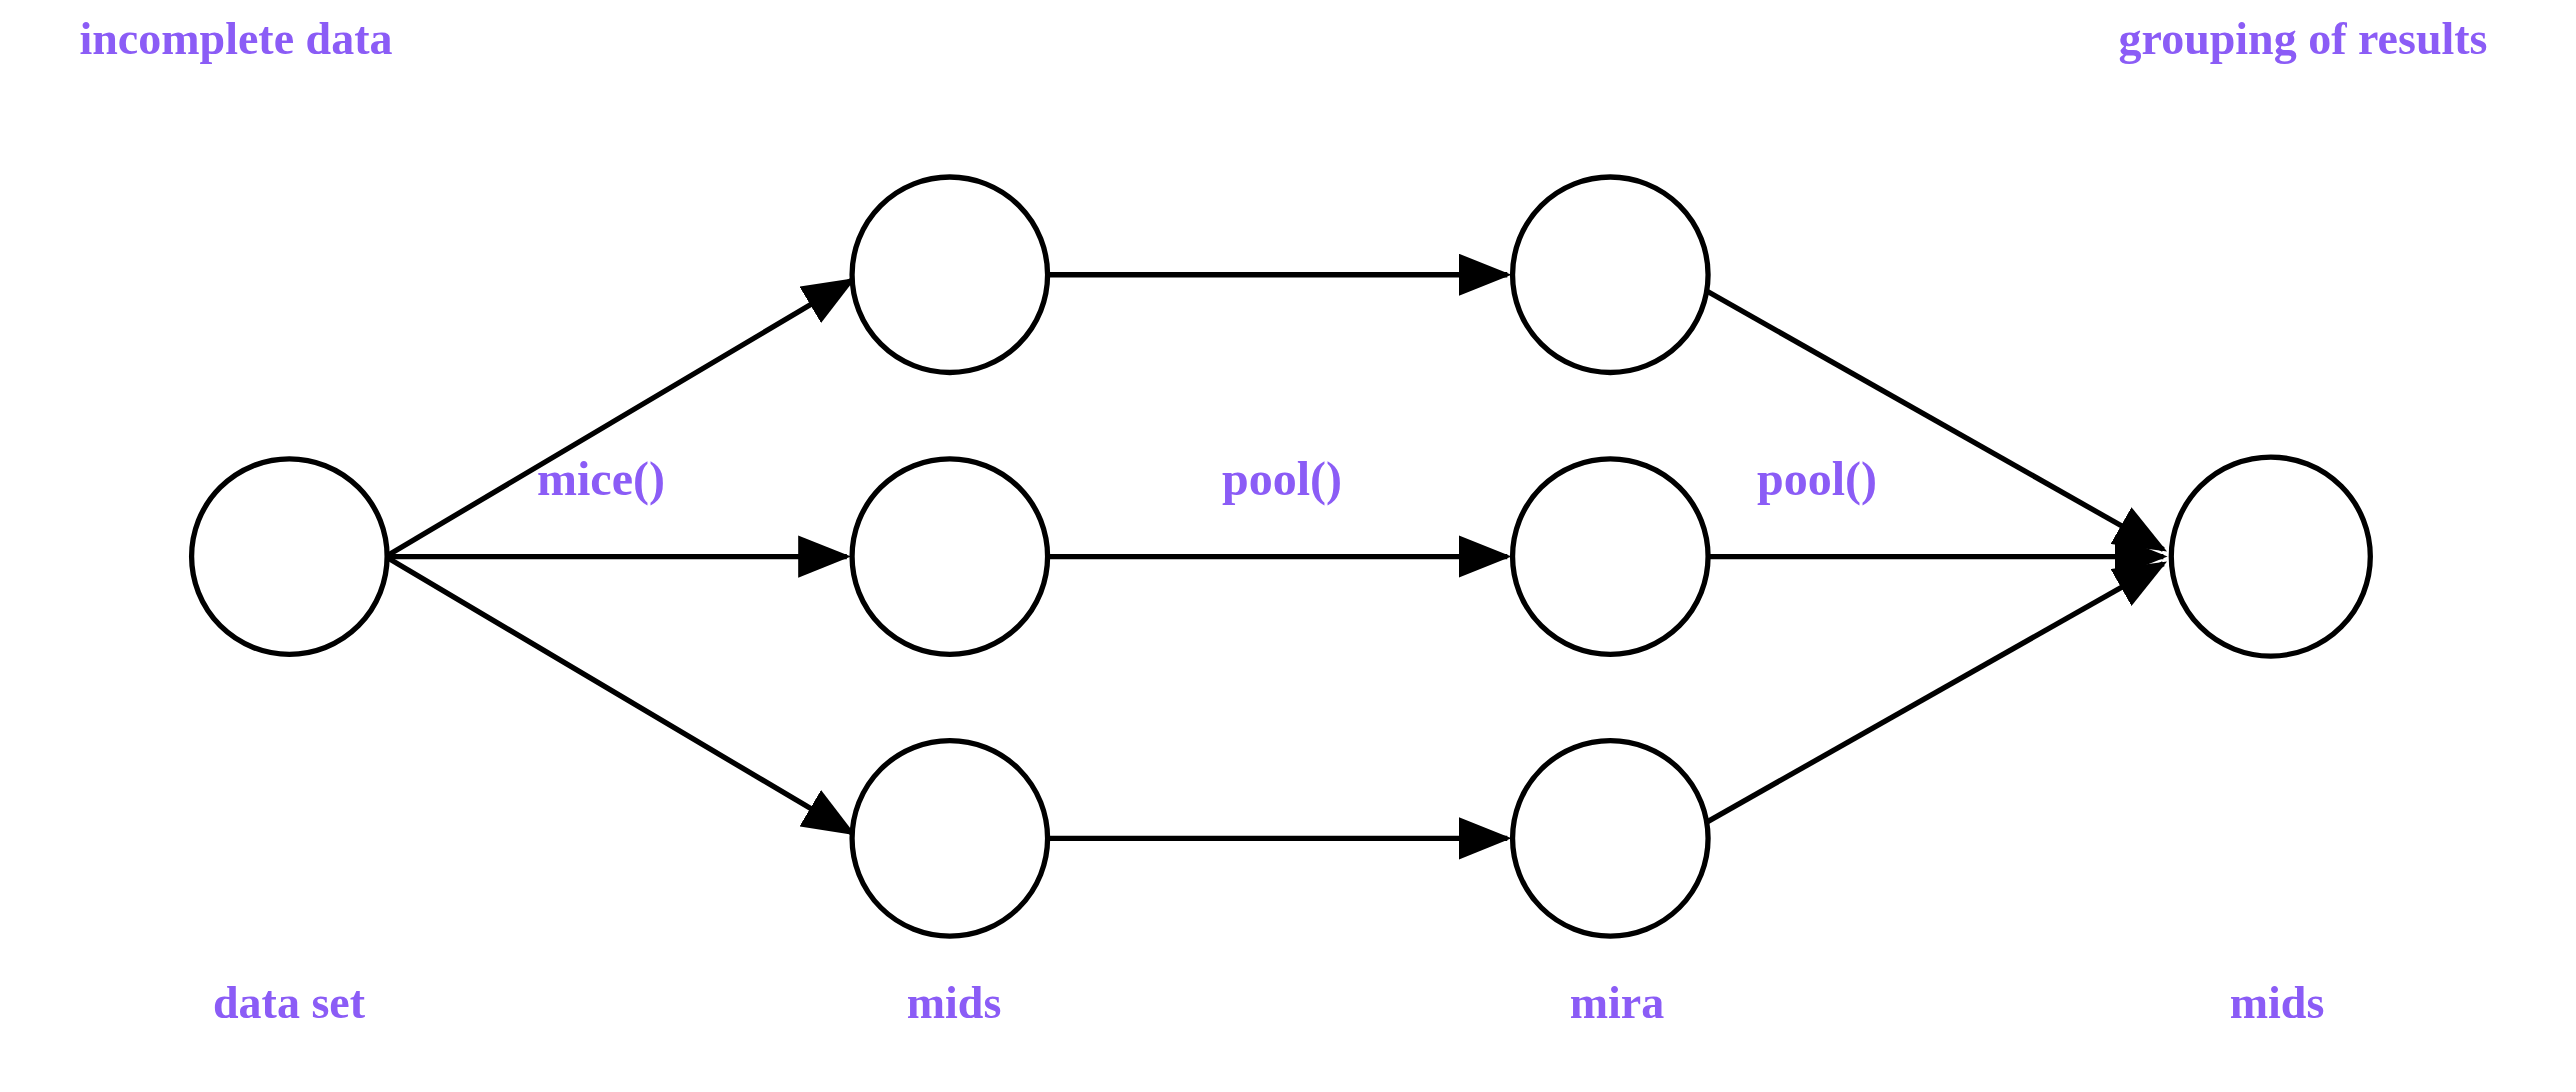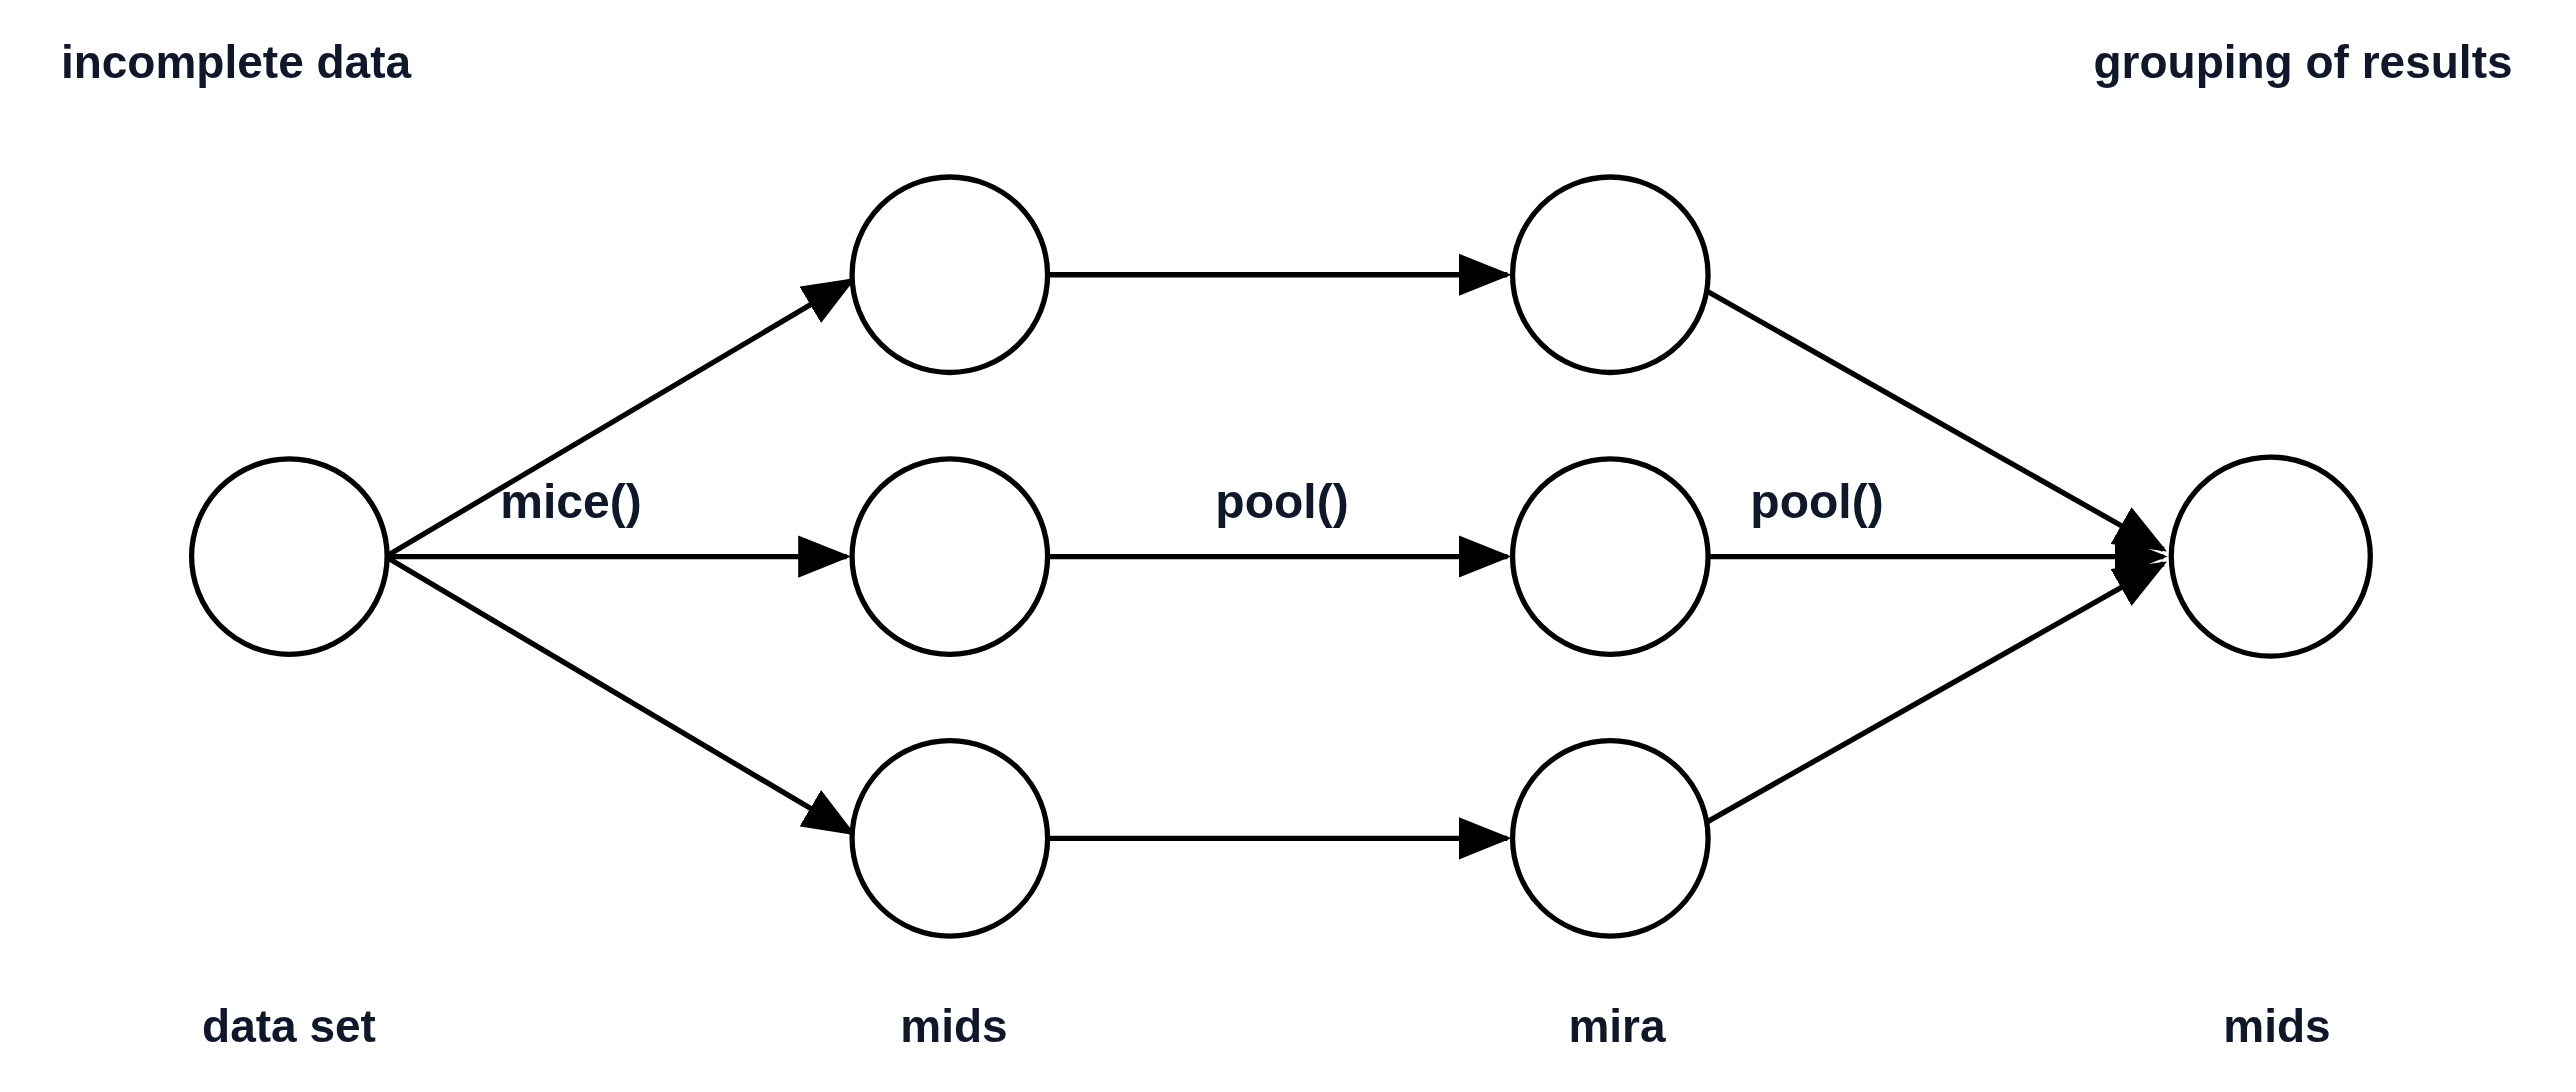--- a/index.html
+++ b/index.html
@@ -28,25 +28,24 @@
     stroke: #000000;
     stroke-width: 6;
   }
   .edge-line {
     stroke: #000000;
     stroke-width: 6;
     fill: none;
   }
   .col-header, .col-footer, .fn-label {
     position: absolute;
-    color: #0f172a;
+    color: #8b5cf6;
     font-weight: bold;
     white-space: nowrap;
-    font-family: Liberation Sans, sans-serif;
-    margin-top: 23px;
+    font-family: Liberation Serif, serif;
   }
   .col-header {
     font-size: 46px;
     line-height: 46px;
     top: 16px;
     transform: translateX(-50%);
   }
   .col-footer {
     font-size: 46px;
     line-height: 46px;
@@ -98,21 +97,21 @@
       <circle class="node-circle" cx="1828" cy="312" r="111"></circle>
       <circle class="node-circle" cx="1828" cy="632" r="111"></circle>
       <circle class="node-circle" cx="1828" cy="952" r="111"></circle>
       <circle class="node-circle" cx="2578" cy="632" r="113"></circle>
     </g>
   </svg>
 
   <div class="col-header" style="left:236px;">incomplete data</div>
   <div class="col-header" style="left:2303px;text-align:right;">grouping of results</div>
 
-  <div class="fn-label" style="left:571px;">mice()</div>
+  <div class="fn-label" style="left:601px;">mice()</div>
   <div class="fn-label" style="left:1282px;">pool()</div>
   <div class="fn-label" style="left:1817px;">pool()</div>
 
   <div class="col-footer" style="left:289px;">data set</div>
   <div class="col-footer" style="left:954px;">mids</div>
   <div class="col-footer" style="left:1617px;">mira</div>
   <div class="col-footer" style="left:2277px;">mids</div>
 
 </div>
 

